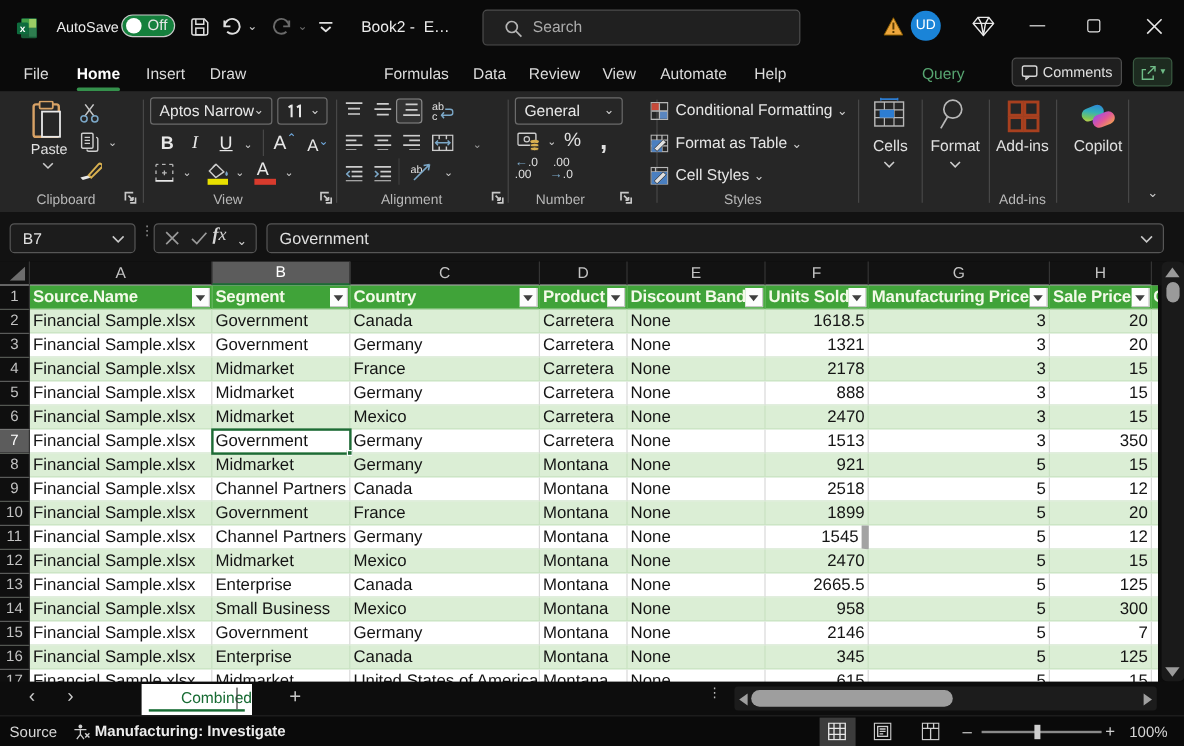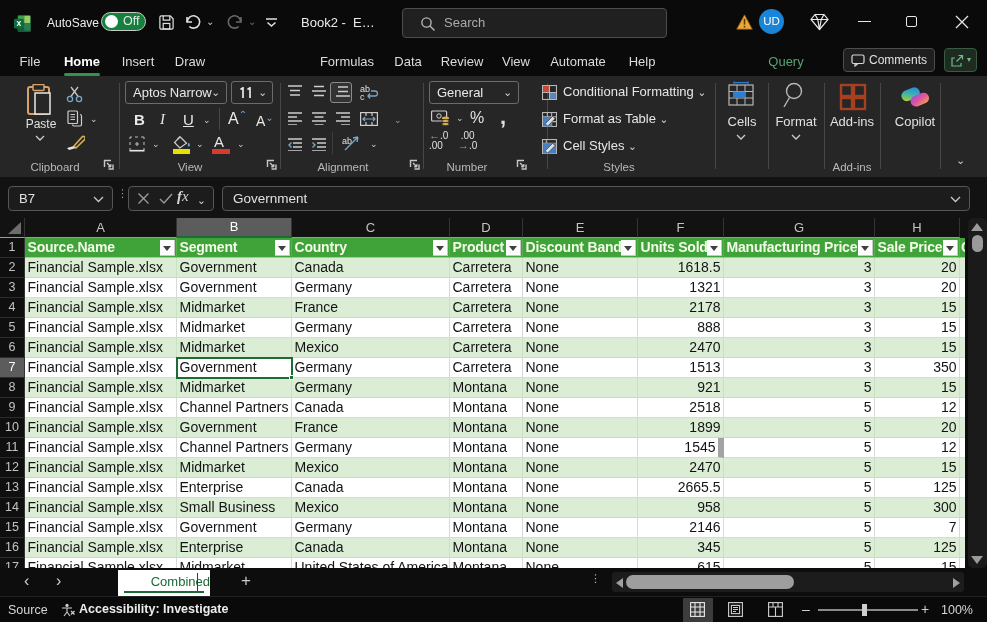--- a/index.html
+++ b/index.html
@@ -621,21 +621,21 @@
       <div class="abs" style="right:4px;top:6px;width:0;height:0;border-top:5px solid transparent;border-bottom:5px solid transparent;border-left:7px solid #a0a0a0"></div>
     </div>
   </div>
   <div id="statusbar">
     <div class="abs" style="left:8px;top:6px">Source</div>
     <svg class="abs" style="left:60px;top:6px" width="15" height="14" viewBox="0 0 15 14" fill="none" stroke="#cfcfcf" stroke-width="1.1">
       <circle cx="7" cy="2.4" r="1.6" fill="#cfcfcf" stroke="none"></circle>
       <path d="M2 5 H12 M7 5 V9 M7 9 L4 13 M7 9 L10 13"></path>
       <path d="M11 8 L14.5 11.5 M14.5 8 L11 11.5" stroke-width="1.2"></path>
     </svg>
-    <div class="abs" style="left:79px;top:5px;font-weight:bold;color:#ececec">Accessibility: Investigate</div>
+    <div class="abs" style="left:79px;top:5px;font-weight:bold;color:#ececec">Manufacturing: Investigate</div>
     <div class="abs" style="left:683px;top:1px;width:30px;height:24px;background:#3c3c3c"></div>
     <svg class="abs" style="left:690px;top:5px" width="15" height="15" viewBox="0 0 15 15" stroke="#e8e8e8" stroke-width="1.1" fill="none">
       <rect x="0.6" y="0.6" width="13.8" height="13.8"></rect>
       <path d="M0.6 5 H14.4 M0.6 10 H14.4 M5 0.6 V14.4 M10 0.6 V14.4"></path>
     </svg>
     <svg class="abs" style="left:728px;top:5px" width="15" height="15" viewBox="0 0 15 15" stroke="#cfcfcf" stroke-width="1.1" fill="none">
       <rect x="0.6" y="0.6" width="13.8" height="13.8"></rect>
       <rect x="3.4" y="3.4" width="8.2" height="8.2"></rect>
       <path d="M5 5.5 H10 M5 7.5 H10 M5 9.5 H8"></path>
     </svg>

